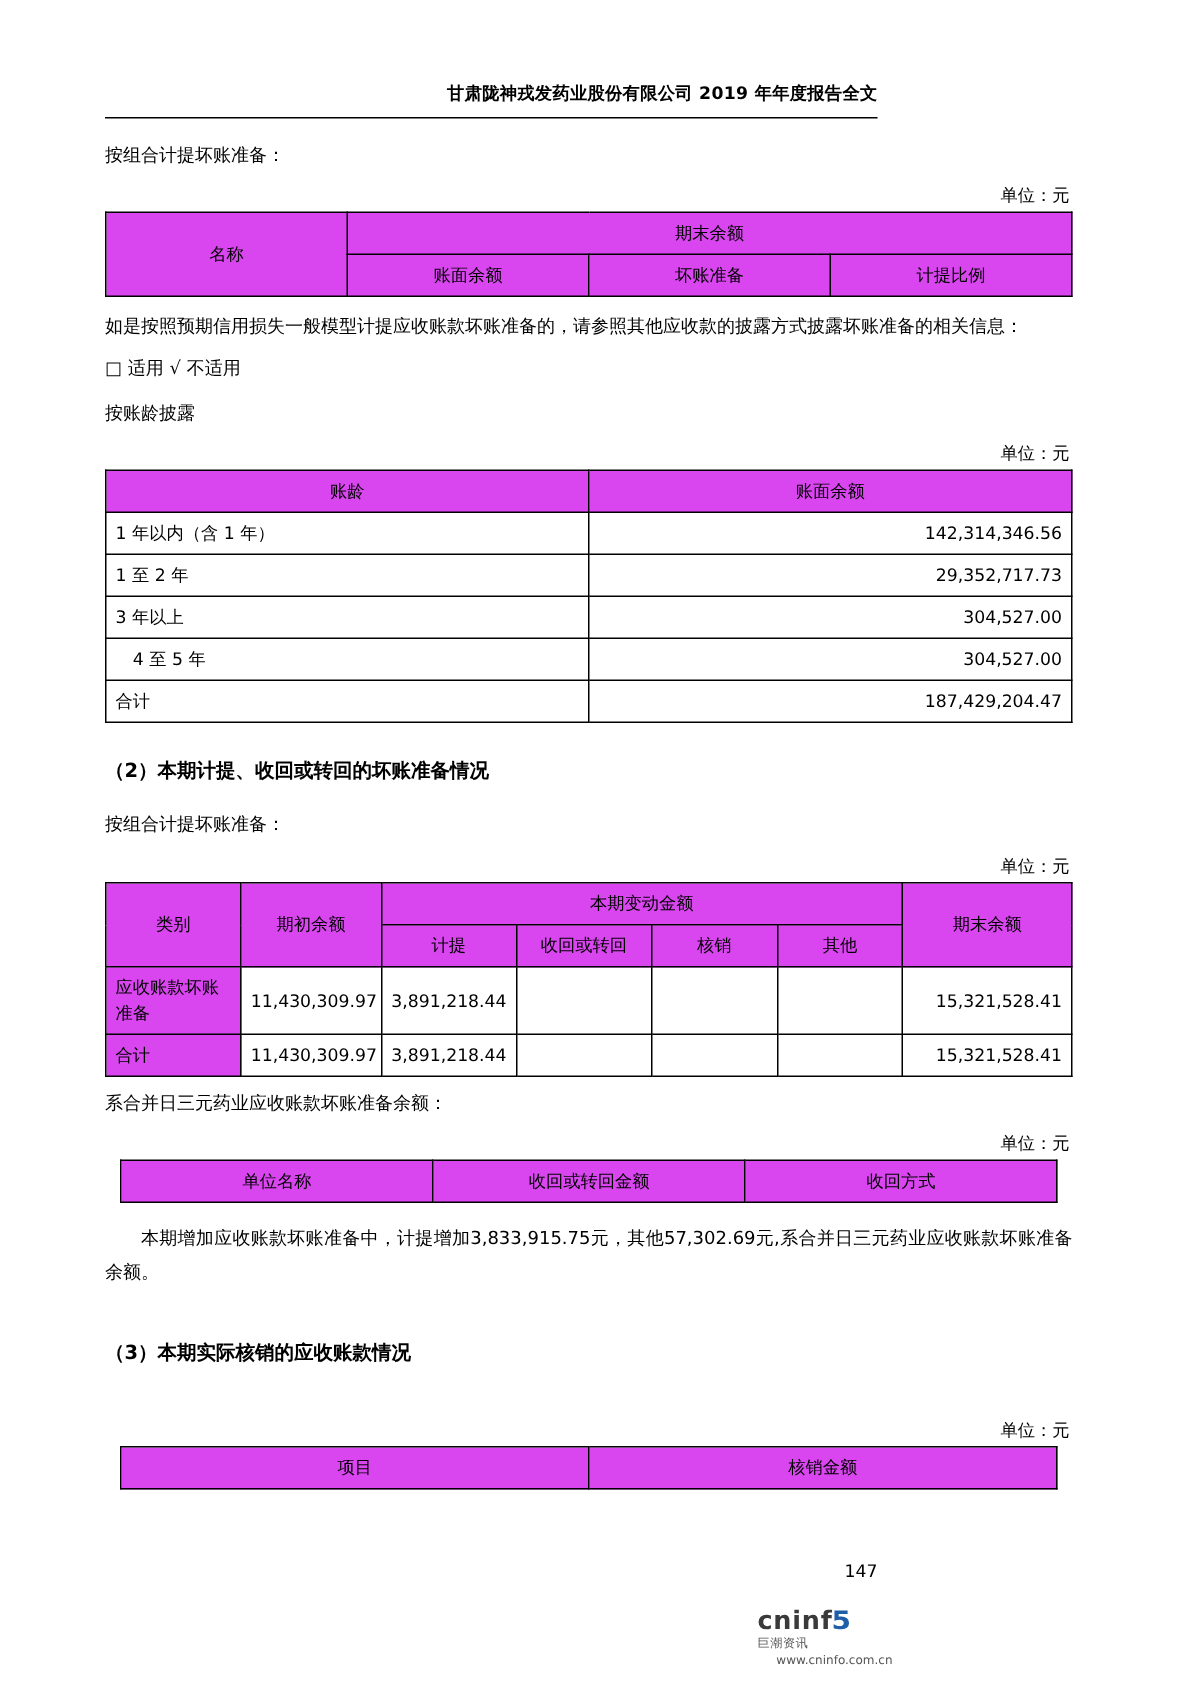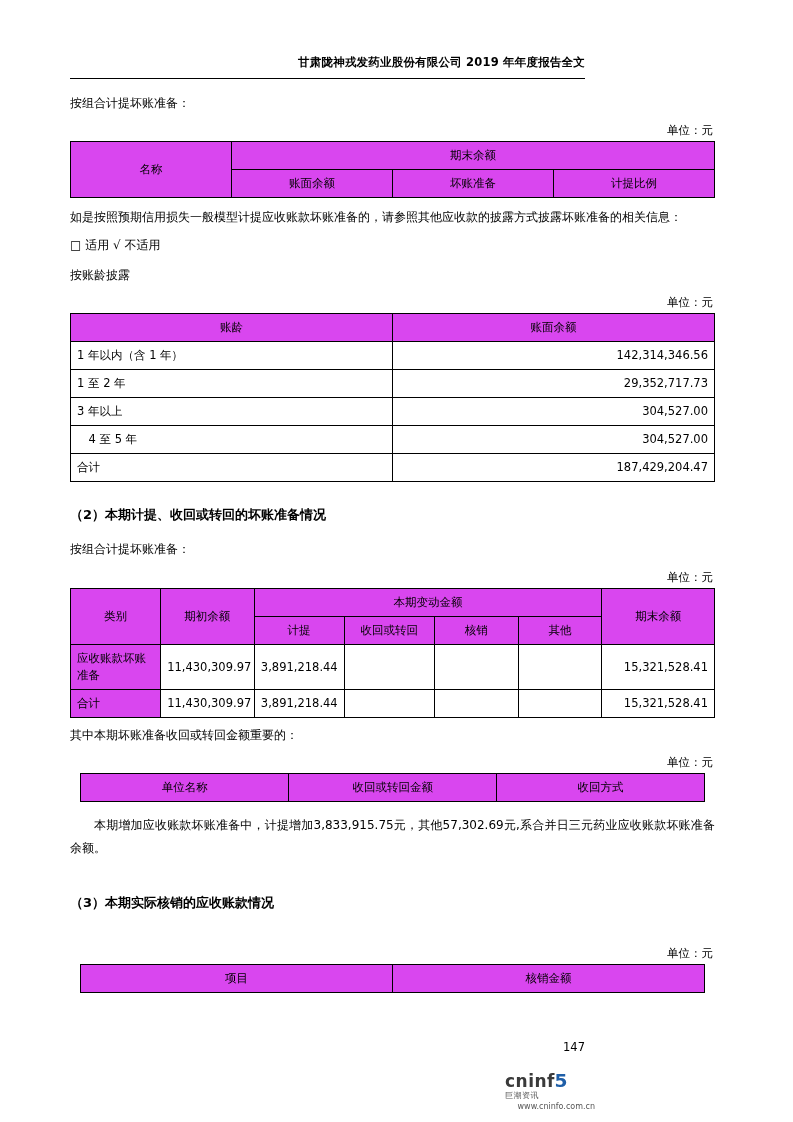--- a/index.html
+++ b/index.html
@@ -262,21 +262,21 @@
             <td class="r">3,891,218.44</td>
             <td class="r"></td>
             <td class="r"></td>
             <td class="r"></td>
             <td class="r">15,321,528.41</td>
           </tr>
         </tbody>
       </table>
     </div>
 
-    <p style="margin-top:6px">其中本期坏账准备收回或转回金额重要的：</p>
+    <p style="margin-top:6px">系合并日三元药业应收账款坏账准备余额：</p>
 
     <div class="unit">单位：元</div>
 
     <div class="tbl-wrap" style="padding:0 10px">
       <table>
         <colgroup>
           <col style="width:33.4%">
           <col style="width:33.3%">
           <col style="width:33.3%">
         </colgroup>

